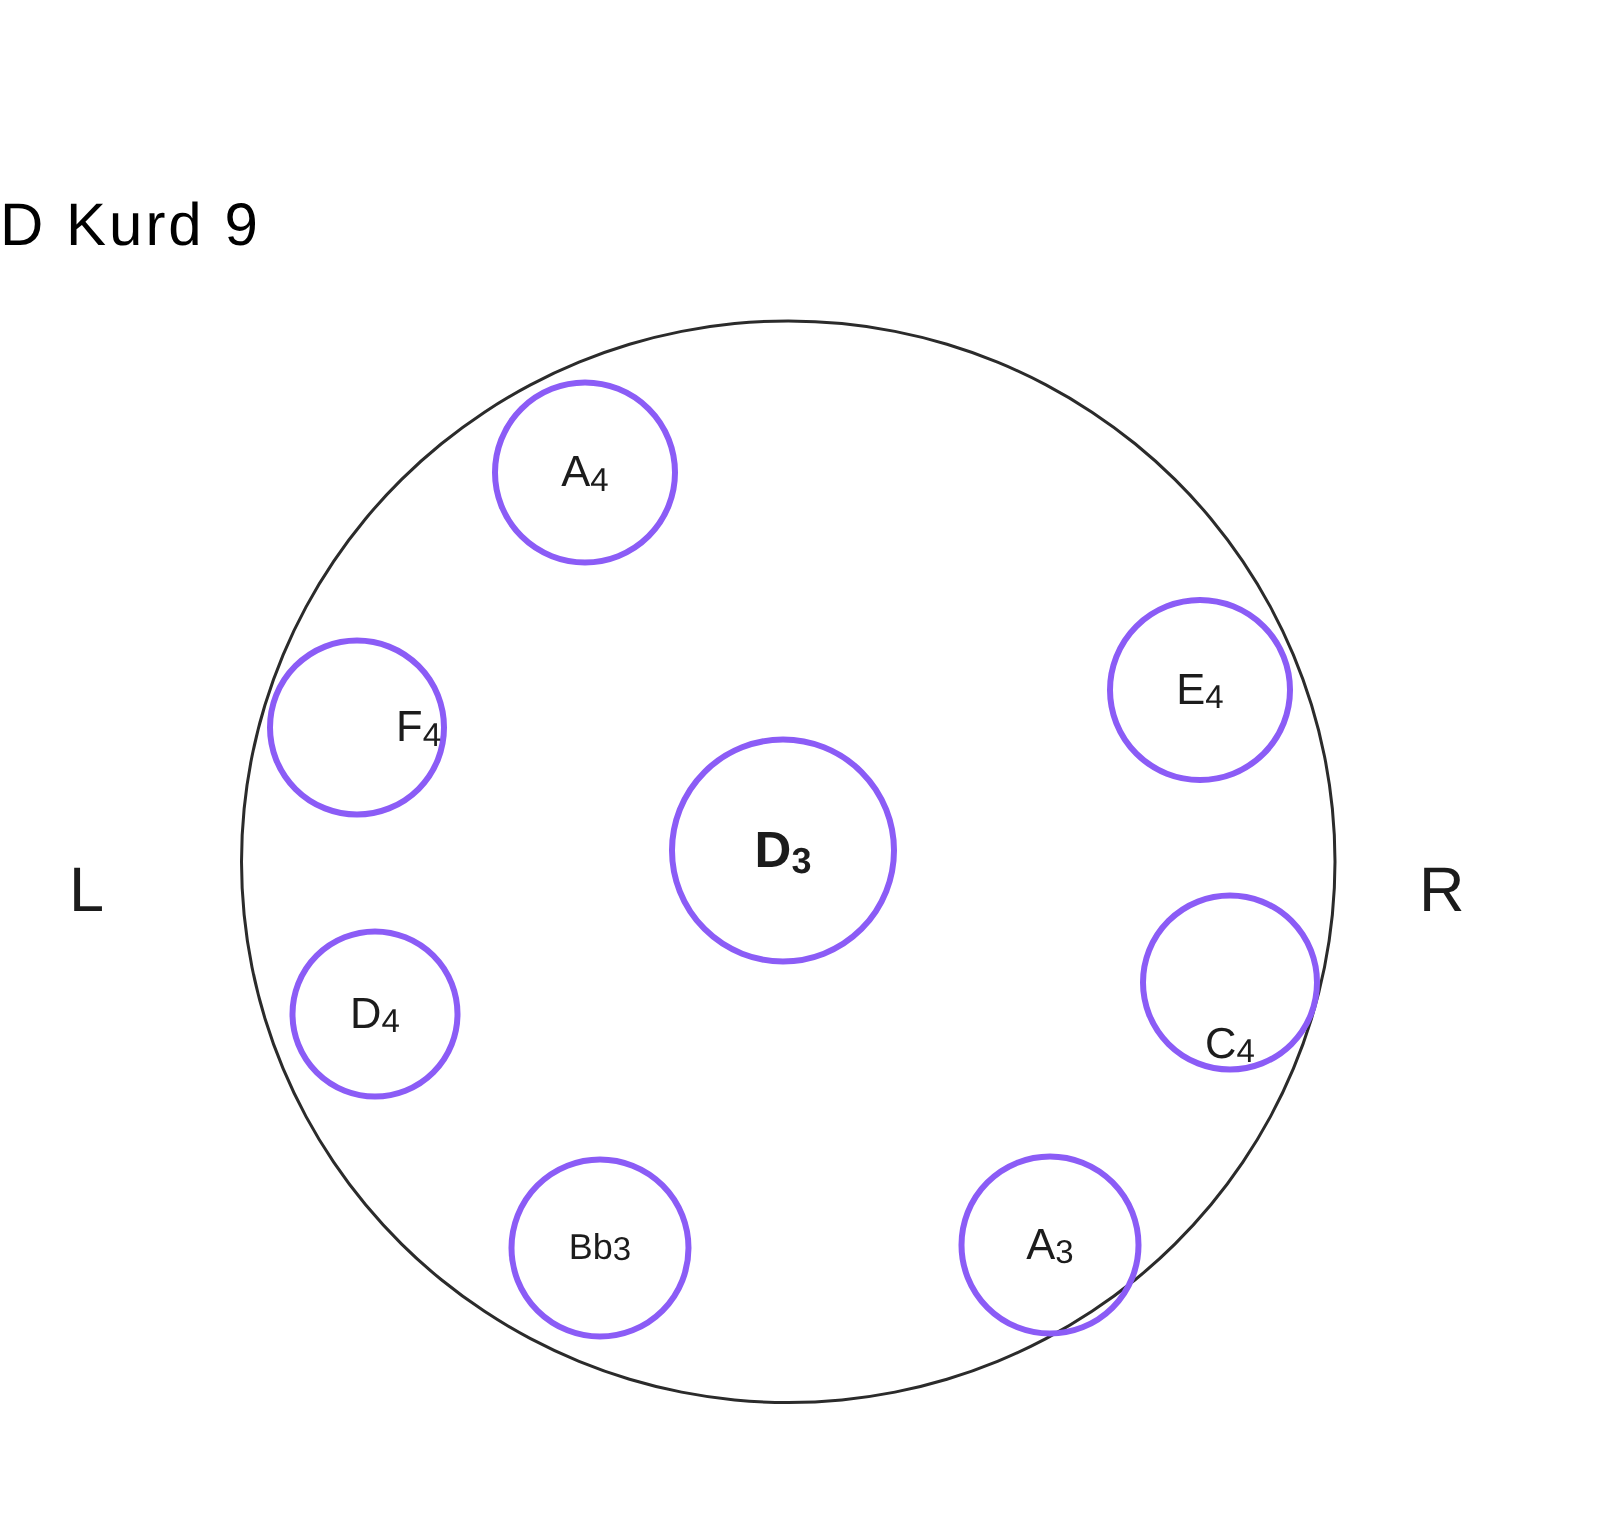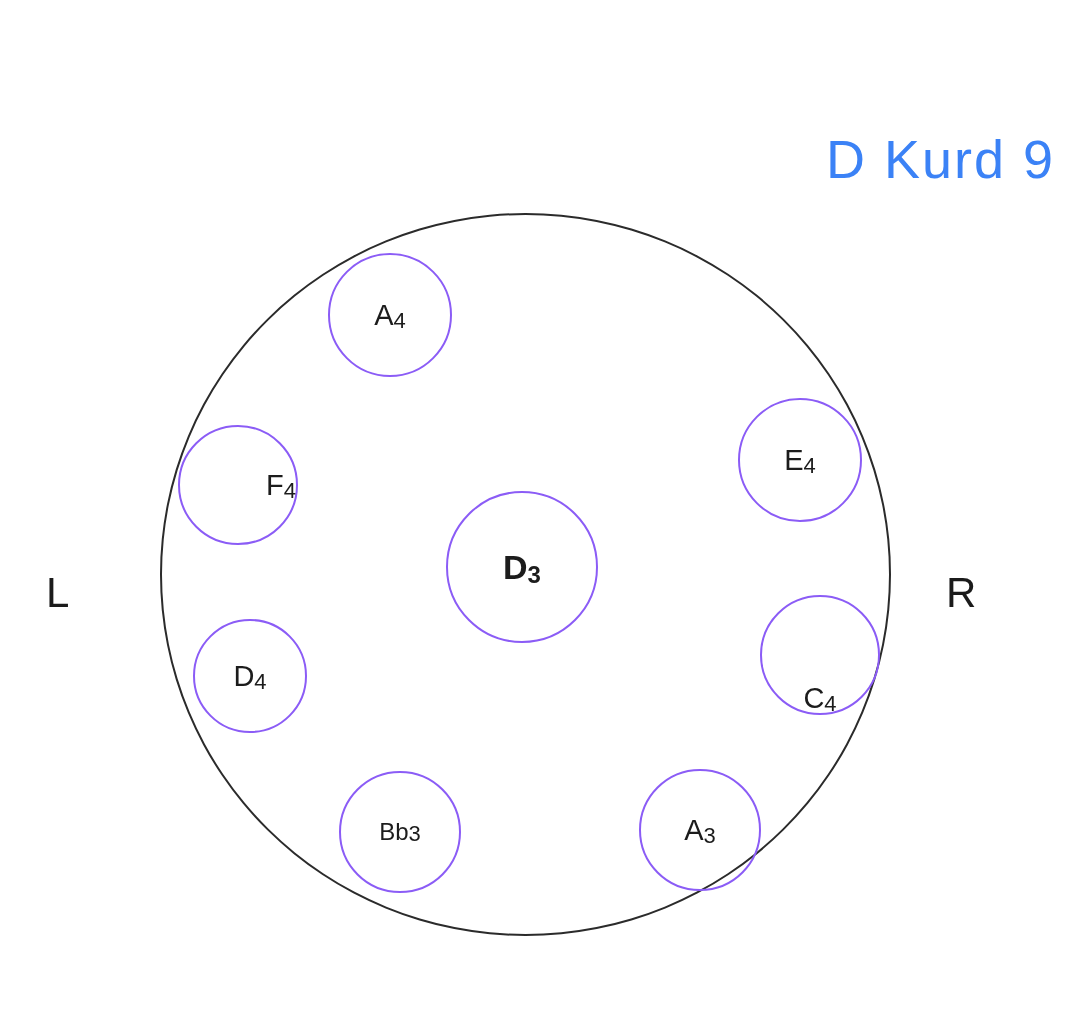--- a/index.html
+++ b/index.html
@@ -16,40 +16,40 @@
       width: 1082px;
       height: 1010px;
       background: #ffffff;
       overflow: hidden;
     }
     .title {
       position: absolute;
       left: 0;
       top: 128px;
       width: 1055px;
-      text-align: right;
-      font-size: 54px;
+      text-align: left;
+      font-size: 40px;
       font-weight: 500;
       letter-spacing: 2px;
-      color: #3b82f6;
+      color: #000000;
     }
     .drum {
       position: absolute;
       left: 160px;
       top: 213px;
       width: 731px;
       height: 723px;
       border: 2px solid #2b2b2b;
       border-radius: 50%;
       box-sizing: border-box;
       background: transparent;
     }
     .note {
       position: absolute;
-      border: 2px solid #8b5cf6;
+      border: 4px solid #8b5cf6;
       border-radius: 50%;
       box-sizing: border-box;
       display: flex;
       align-items: center;
       justify-content: center;
       background: transparent;
     }
     .note-label {
       font-size: 29px;
       font-weight: 500;

